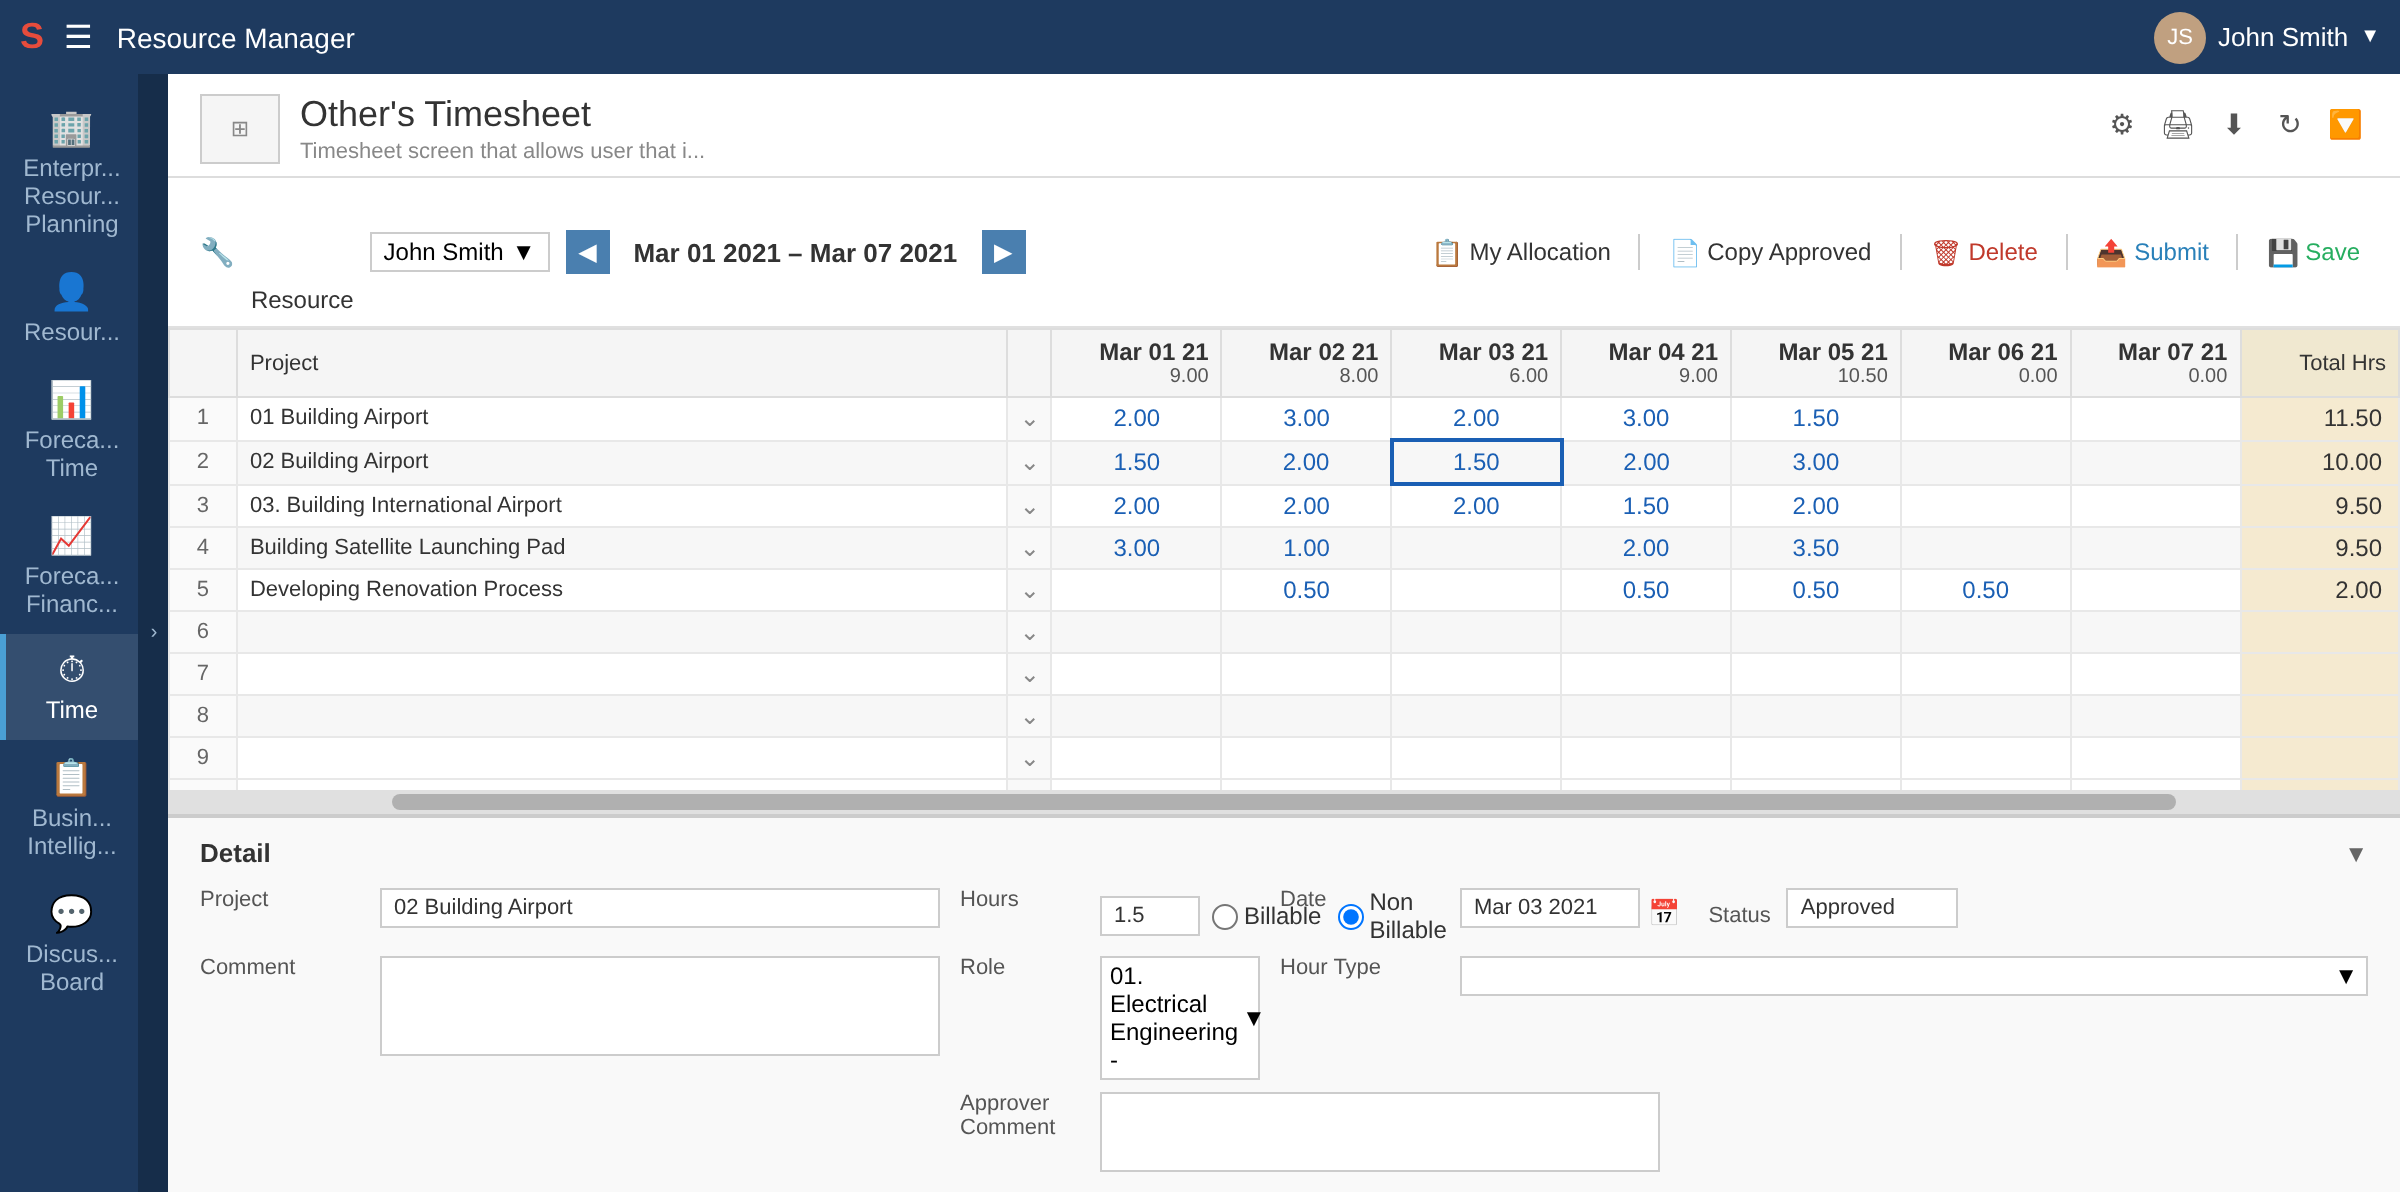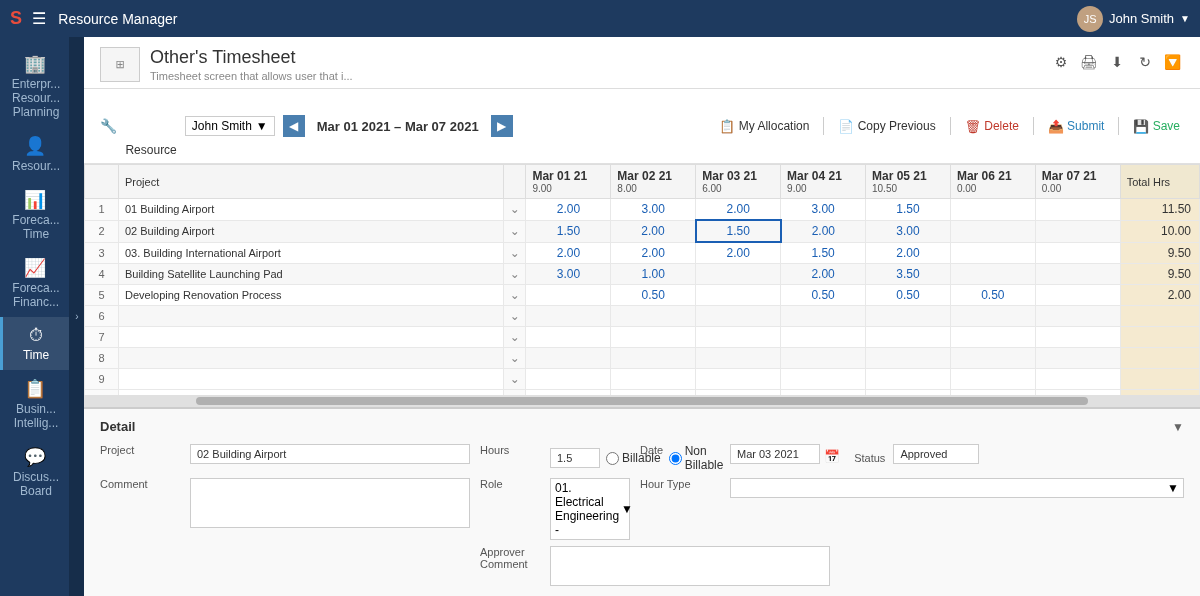--- a/index.html
+++ b/index.html
@@ -213,21 +213,21 @@
       width: 100%;
       border-collapse: collapse;
       table-layout: fixed;
     }
     table.ts-table th {
       background: #f5f5f5;
       border: 1px solid #ddd;
       padding: 4px 6px;
       font-weight: normal;
       color: #333;
-      text-align: left;
+      text-align: right;
       font-size: 11px;
     }
     table.ts-table th.project-col {
       text-align: left;
       width: 340px;
     }
     table.ts-table th.num-col {
       width: 75px;
       font-size: 11px;
     }
@@ -431,21 +431,21 @@
       <span class="date-range">Mar 01 2021 – Mar 07 2021</span>
       <button class="nav-btn">▶</button>
       <div class="spacer"></div>
       <div class="toolbar-action">
         <span class="toolbar-action-icon">📋</span>
         <span>My Allocation</span>
       </div>
       <div class="toolbar-separator"></div>
       <div class="toolbar-action">
         <span class="toolbar-action-icon">📄</span>
-        <span>Copy Previous</span>
+        <span>Copy Approved</span>
       </div>
       <div class="toolbar-separator"></div>
       <div class="toolbar-action btn-delete">
         <span class="toolbar-action-icon">🗑</span>
         <span>Delete</span>
       </div>
       <div class="toolbar-separator"></div>
       <div class="toolbar-action btn-submit">
         <span class="toolbar-action-icon">📤</span>
         <span>Submit</span>

